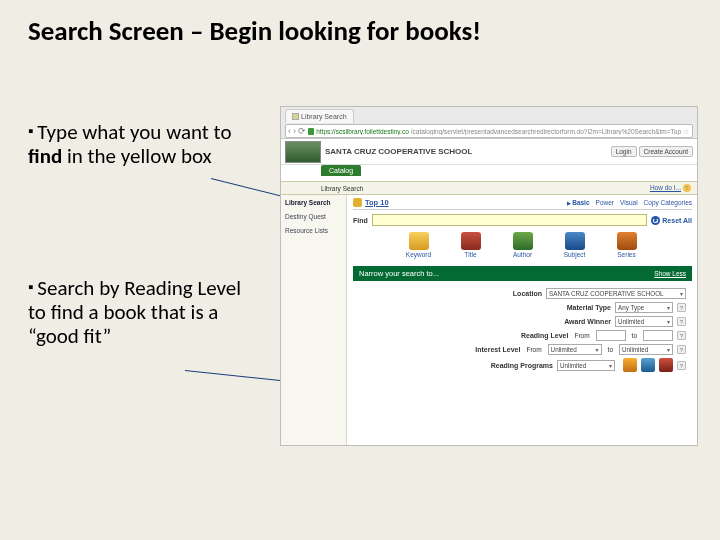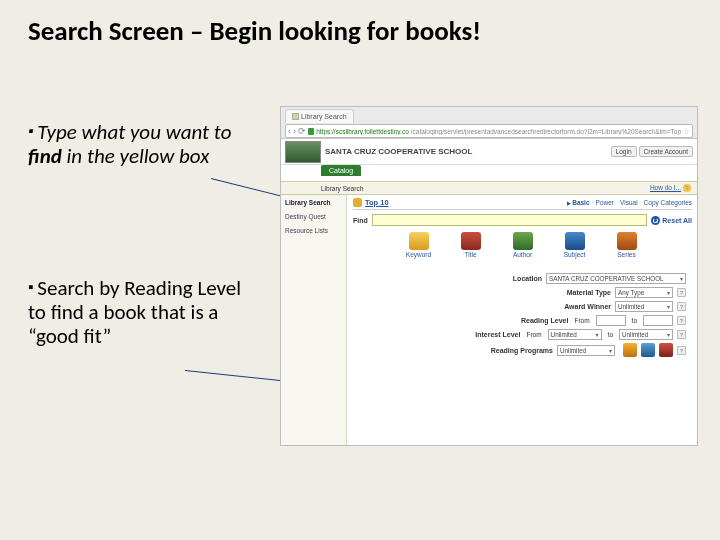--- a/index.html
+++ b/index.html
@@ -12,21 +12,21 @@
   .slide-title {
     position: absolute; left: 28px; top: 14px;
     font-size: 27px; font-weight: 700; color: #000; text-align: center;
   }
   .bullet {
     position: absolute; left: 28px; width: 220px;
     font-size: 21px; color: #000; line-height: 1.15;
   }
   .bullet .sq { font-size: 15px; position: relative; top:-3px; margin-right: 4px;}
   .bullet b { font-weight: 700; }
-  .b1 { top: 120px; font-style: italic; }
+  .b1 { top: 120px; }
   .b2 { top: 260px; margin-top: 16px; }
 
   
   .arrow-line {
     position: absolute; height: 1px; background: #1a3c7a;
     transform-origin: left center;
   }
   .arrow-head {
     position: absolute; width: 0; height: 0;
     border-left: 8px solid #1a3c7a;
@@ -266,20 +266,24 @@
         <div class="sbtn">
             <div class="ic ic-subject"></div>
             <div class="txt">Subject</div>
           </div>
         <div class="sbtn">
             <div class="ic ic-series"></div>
             <div class="txt">Series</div>
           </div>
       </div>
 
+      <div class="narrow-bar">
+        <span>Narrow your search to...</span>
+        <span class="show-less">Show Less</span>
+      </div>
 
       <div class="form">
 
         <div class="frow">
           <div class="flabel">Location</div>
           <div class="inp sel-wide">
               <span>SANTA CRUZ COOPERATIVE SCHOOL</span>
               <span class="chev">▾</span>
             </div>
         </div>

